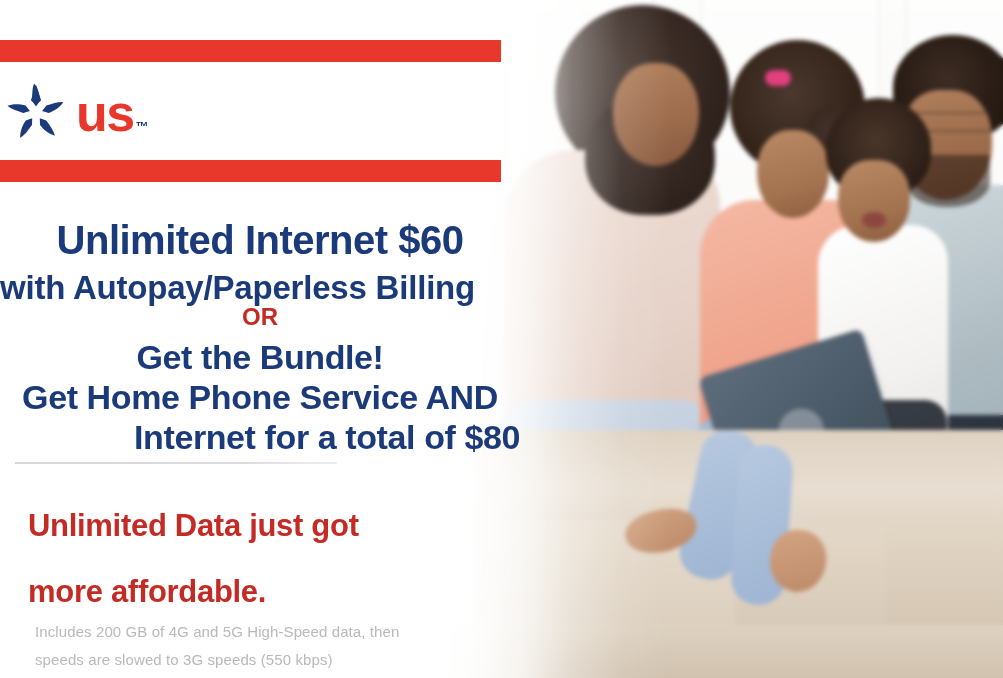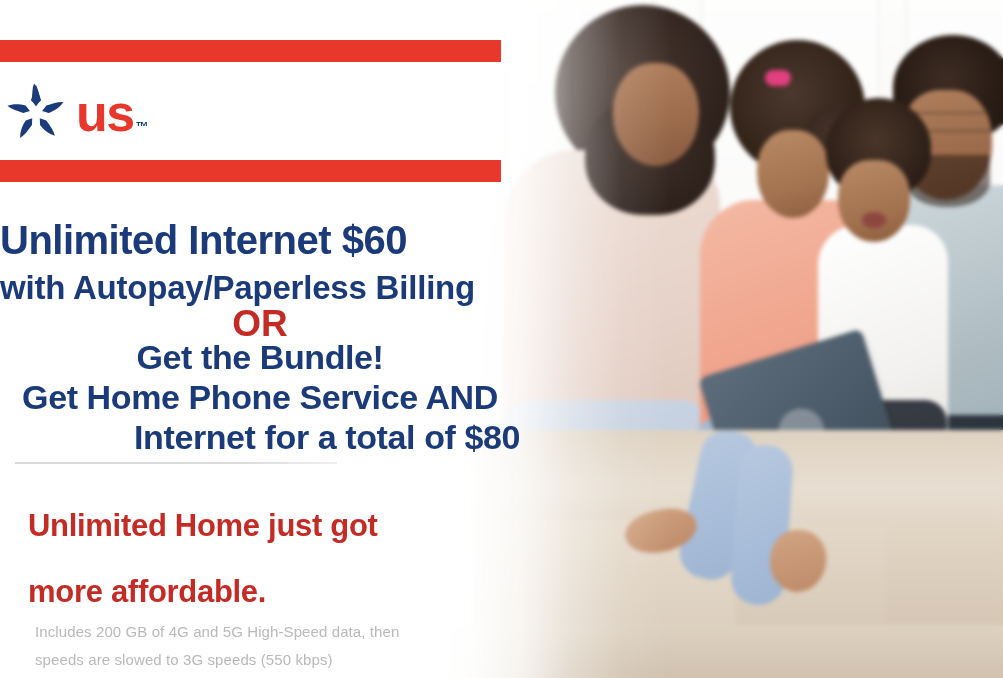--- a/index.html
+++ b/index.html
@@ -113,26 +113,26 @@
   #redbar-bottom{top:160px;width:501px;}
 
   .logo-row{position:absolute;left:4px;top:80px;width:420px;height:66px;display:flex;align-items:center;}
   .logo-star{width:64px;height:64px;flex:0 0 64px;}
   .wordmark{font-size:52px;font-weight:700;letter-spacing:-1.5px;line-height:1;
     margin-left:8px;display:flex;align-items:flex-end;}
   .wm-us{color:#e8382c;}
   .wm-cellular{color:#1b3a7a;}
   .wm-tm{color:#1b3a7a;font-size:13px;font-weight:700;margin-left:2px;margin-bottom:6px;}
 
-  .h-line1{position:absolute;left:0;top:218px;width:520px;text-align:left;
+  .h-line1{position:absolute;left:0;top:218px;width:520px;text-align:center;
     font-size:40px;font-weight:700;color:#1b3a7a;letter-spacing:-.5px;white-space:nowrap;}
   .h-line2{position:absolute;left:0;top:269px;width:520px;text-align:left;
     font-size:33px;font-weight:700;color:#1b3a7a;letter-spacing:-.2px;white-space:nowrap;}
   .h-or{position:absolute;left:0;top:303px;width:520px;text-align:center;
-    font-size:37px;font-weight:700;color:#c42b25;}
+    font-size:24px;font-weight:700;color:#c42b25;}
   .h-line3{position:absolute;left:0;top:338px;width:520px;text-align:center;
     font-size:34px;font-weight:700;color:#1b3a7a;letter-spacing:-.4px;white-space:nowrap;}
   .h-line4{position:absolute;left:-10px;top:378px;width:540px;text-align:center;
     font-size:34px;font-weight:700;color:#1b3a7a;letter-spacing:-.4px;white-space:nowrap;}
   .h-line5{position:absolute;left:0;top:418px;width:520px;text-align:right;
     font-size:34px;font-weight:700;color:#1b3a7a;letter-spacing:-.4px;white-space:nowrap;}
 
   .divider{position:absolute;left:15px;top:462px;width:322px;height:2px;
     background:linear-gradient(90deg,#d8d8d8 0%,#dcdcdc 70%,#eeeeee 100%);}
 
@@ -239,20 +239,20 @@
 
     <div class="h-line1">Unlimited Internet $60</div>
     <div class="h-line2">with Autopay/Paperless Billing</div>
     <div class="h-or">OR</div>
     <div class="h-line3">Get the Bundle!</div>
     <div class="h-line4">Get Home Phone Service AND</div>
     <div class="h-line5">Internet for a total of  $80</div>
 
     <div class="divider"></div>
 
-    <div class="tag" id="tag-line1">Unlimited Home just got</div>
+    <div class="tag" id="tag-line1">Unlimited Data just got</div>
     <div class="tag" id="tag-line2">more affordable.</div>
 
     <div class="fine" id="fine-line1">Includes 200 GB of 4G and 5G High-Speed data, then</div>
     <div class="fine" id="fine-line2">speeds are slowed to 3G speeds (550 kbps)</div>
 
   </div>
 </div>
 
 </body></html>

